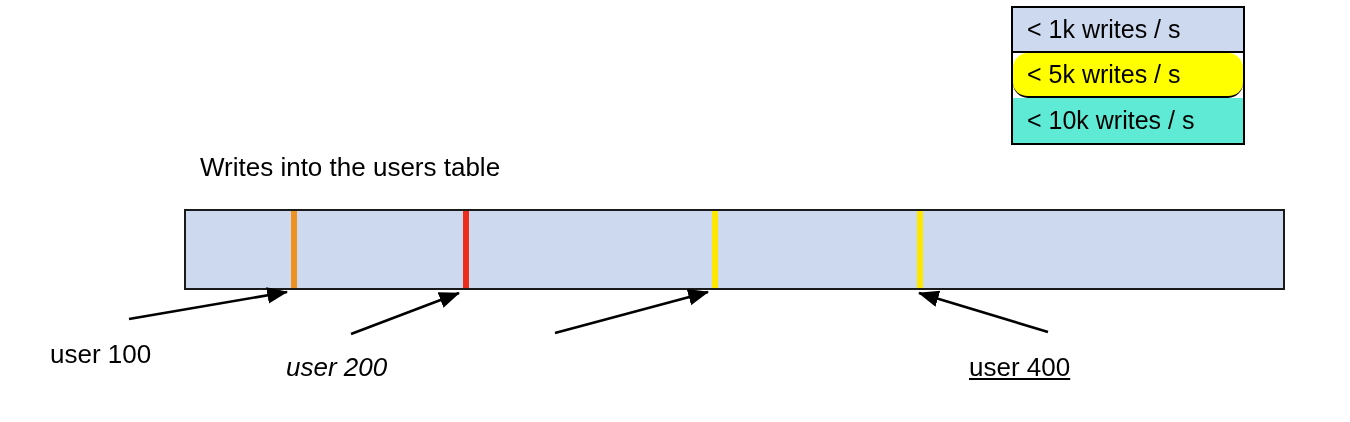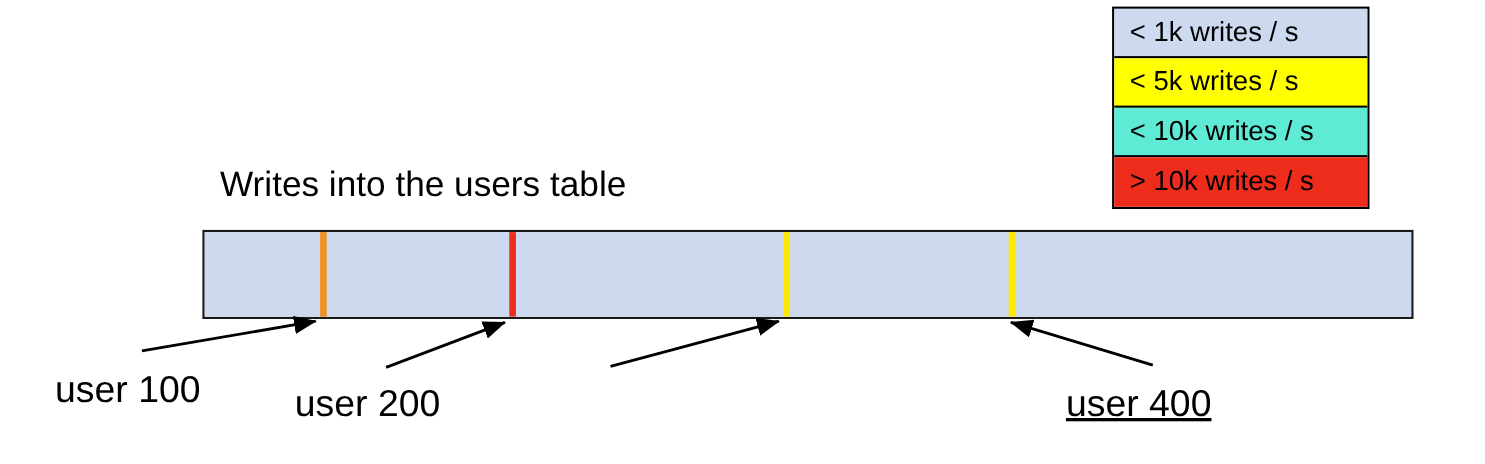--- a/index.html
+++ b/index.html
@@ -51,21 +51,21 @@
     line-height: 25px;
     letter-spacing: 0px;
     white-space: nowrap;
   }
 
   
   .chart-title {
     position: absolute;
     left: 200px;
     top: 152px;
-    font-size: 32px;
+    font-size: 26px;
     line-height: 30px;
     white-space: nowrap;
   }
 
   
   .bar-wrap {
     position: absolute;
     left: 184px;
     top: 209px;
     width: 1101px;
@@ -92,47 +92,44 @@
   .arrows {
     position: absolute;
     left: 0;
     top: 0;
     width: 1350px;
     height: 422px;
     pointer-events: none;
   }
   .callout {
     position: absolute;
-    font-size: 34px;
+    font-size: 26px;
     line-height: 30px;
     white-space: nowrap;
   }
 </style>
 </head>
 <body>
 
 <div id="stage">
 
   <div class="legend">
 
     <div class="legend-row" style="background: rgb(204, 217, 238);">
       <span class="legend-label">&lt; 1k writes / s</span>
     </div>
 
-    <div class="legend-row" style="background: rgb(255, 255, 0);">
+    <div class="legend-row" style="background: rgb(255, 255, 0); border-radius: 15px;">
       <span class="legend-label">&lt; 5k writes / s</span>
     </div>
 
     <div class="legend-row" style="background: #5eead4;">
       <span class="legend-label">&lt; 10k writes / s</span>
     </div>
 
-    <div class="legend-row" style="background: rgb(238, 44, 28);">
-      <span class="legend-label">&gt; 10k writes / s</span>
-    </div>
 
   </div>
 
   <div class="chart-title">Writes into the users table</div>
 
   <div class="bar-wrap">
     <div class="bar-fill" style="background: rgb(204, 217, 238);"></div>
 
     <div class="bar-stripe" style="background: rgb(237, 145, 33); left: 105px;"></div>
     <div class="bar-stripe" style="background: rgb(238, 44, 28); left: 277px;"></div>
@@ -146,16 +143,16 @@
         <path d="M0,0 L8,3.2 L0,6.4 z" fill="#000000"></path>
       </marker>
     </defs>
     <line x1="129" y1="319" x2="287" y2="292" stroke="#000000" stroke-width="2.6" marker-end="url(#ah)"></line>
     <line x1="351" y1="334" x2="459" y2="293" stroke="#000000" stroke-width="2.6" marker-end="url(#ah)"></line>
     <line x1="555" y1="333" x2="708" y2="292" stroke="#000000" stroke-width="2.6" marker-end="url(#ah)"></line>
     <line x1="1048" y1="332" x2="919" y2="293" stroke="#000000" stroke-width="2.6" marker-end="url(#ah)"></line>
   </svg>
 
   <div class="callout" style="left: 50px; top: 339px;">user 100</div>
-  <div class="callout" style="left: 268px; top: 352px;">user 200</div>
+  <div class="callout" style="left: 286px; top: 352px; font-style: italic;">user 200</div>
   <div class="callout" style="left: 969px; top: 352px; text-decoration: underline;">user 400</div>
 
 </div>
 
 </body></html>

